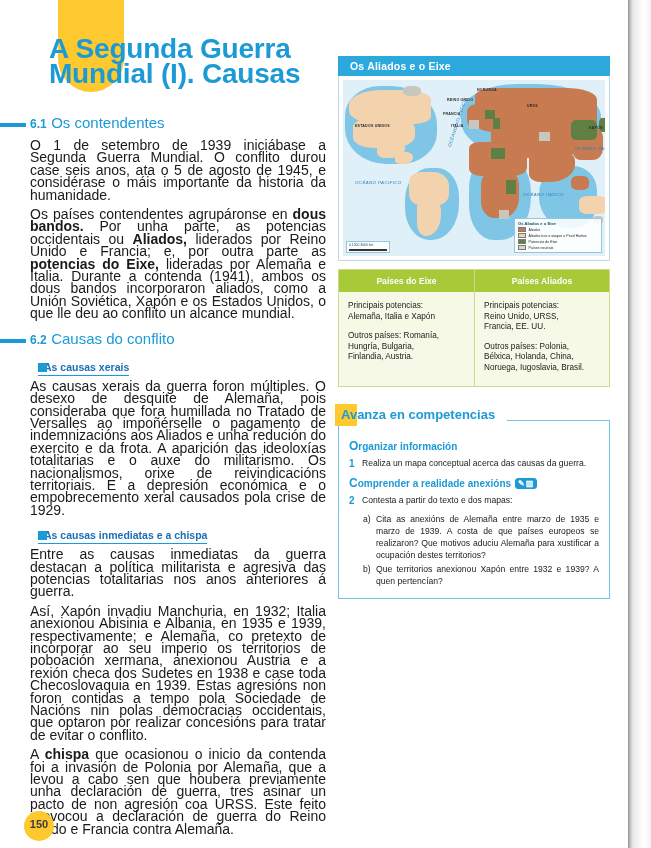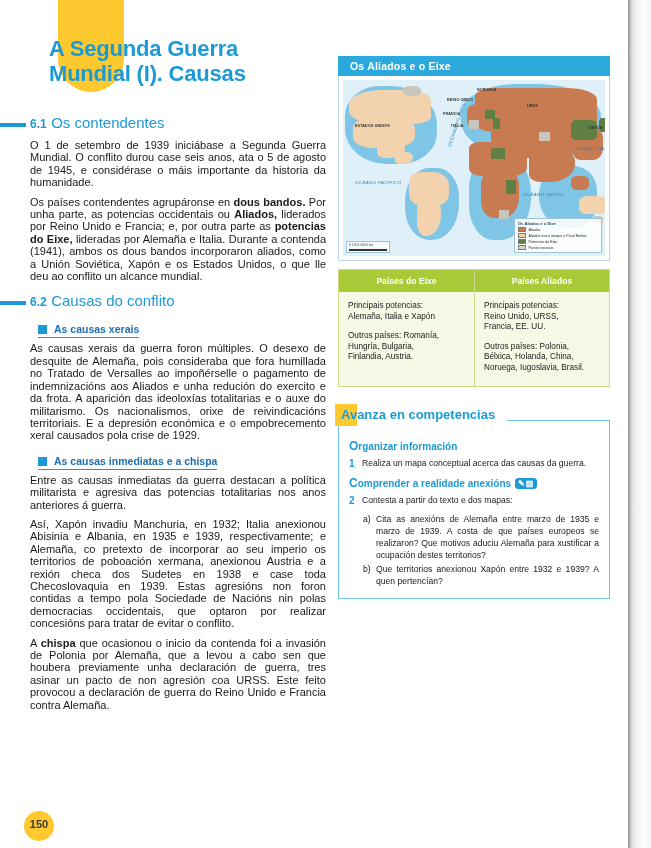--- a/index.html
+++ b/index.html
@@ -29,49 +29,49 @@
     border-radius: 0 0 60px 60px;
   }
   .chapter-num {
     position: absolute; left: 18px; top: 37px;
     font-size: 45px; font-weight: bold; color: #ffffff;
     line-height: 44px; letter-spacing: -1px;
   }
   .chapter-title {
     position: absolute; left: 49px; top: 36px;
     width: 280px;
-    font-size: 22px; font-weight: bold; color: #1b9ad6;
+    font-size: 28px; font-weight: bold; color: #1b9ad6;
     line-height: 25px; letter-spacing: -0.2px;
   }
 
   
   #leftcol { position: absolute; left: 30px; top: 110px; width: 296px; }
 
   .sec-head { position: relative; margin-top: 4px; height: 25px; }
   .sec-rule {
     position: absolute; left: -30px; top: 9px;
     width: 26px; height: 4px; background: #1b9ad6;
   }
   .sec-num { font-size: 12px; font-weight: bold; color: #1b9ad6; }
   .sec-txt { font-size: 15px; color: #1b9ad6; font-weight: bold; }
   .sec-txt.light { font-weight: normal; }
 
   .sub-head {
     display: inline-block; position: relative;
-    margin: 6px 0 4px 8px; padding: 0 0 2px 16px;
+    margin: 6px 0 4px 8px; padding: 0 0 2px 6px;
     font-size: 10.5px; font-weight: bold; color: #1b6fb5;
     border-bottom: 1.5px solid #1b9ad6;
   }
   .sub-head .sq {
     position: absolute; left: 0; top: 2px;
     width: 9px; height: 9px; background: #1b9ad6;
   }
 
   p.body {
-    font-size: 11px; color: #1a1a1a; line-height: 12.4px;
+    font-size: 14px; color: #1a1a1a; line-height: 12.4px;
     text-align: justify; margin-bottom: 7px;
   }
   p.body b { font-weight: bold; }
 
   
   .pagenum-dot {
     position: absolute; left: 24px; top: 811px;
     width: 30px; height: 30px; border-radius: 50%;
     background: #fdc92f;
   }

